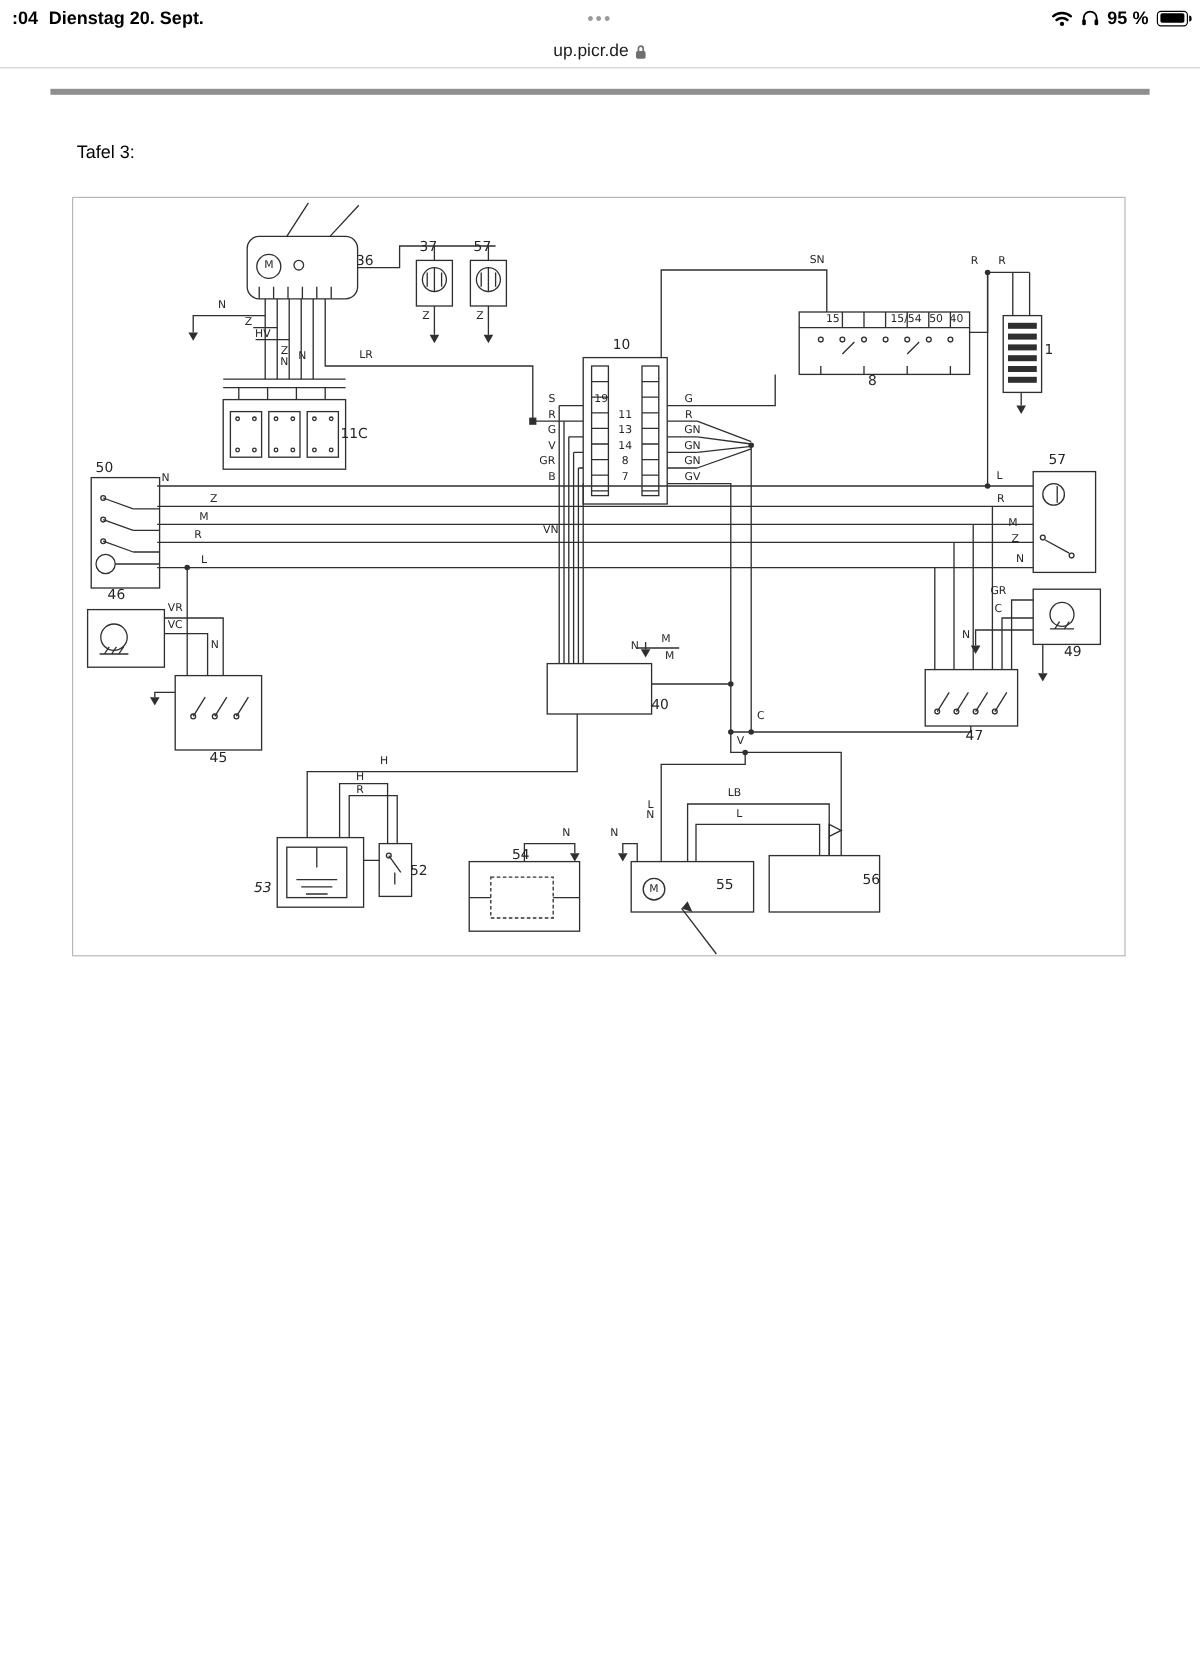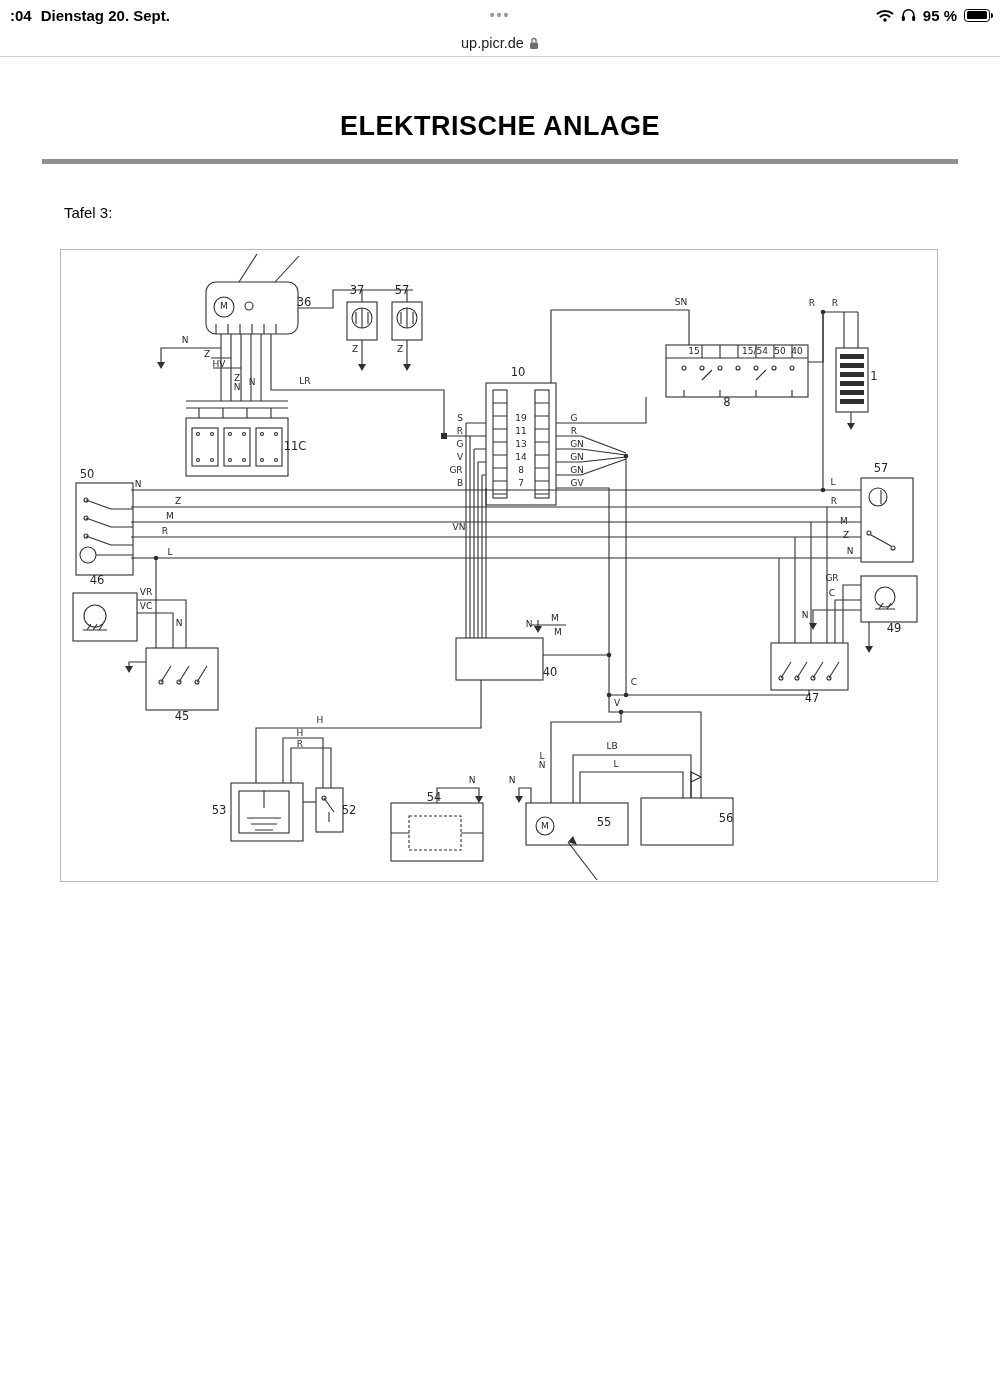--- a/index.html
+++ b/index.html
@@ -68,21 +68,20 @@
 
 <div class="urlbar">
   <span>up.picr.de</span>
   <svg width="10" height="13" viewBox="0 0 10 13">
     <rect x="1" y="5.5" width="8" height="6.5" rx="1.5" fill="#6e6e73"></rect>
     <path d="M3 5.5 V3.5 a2 2 0 0 1 4 0 V5.5" stroke="#6e6e73" stroke-width="1.4" fill="none"></path>
   </svg>
 </div>
 
 <main>
-  <h1>ELEKTRISCHE ANLAGE</h1>
   <div class="rule"></div>
   <p class="section">Tafel 3:</p>
 
   <div class="diagram">
     <svg width="878" height="633" viewBox="0 0 878 633">
       <g stroke="#2f2f2f" stroke-width="1.1" fill="none">
 
         <rect x="145" y="32" width="92" height="52" rx="10"></rect>
         <circle cx="163" cy="57" r="10"></circle>
           <circle cx="188" cy="56" r="4"></circle>
@@ -265,21 +264,21 @@
         <span class="dlbl comp" style="left: 666px; top: 152px;">8</span>
         <span class="dlbl comp" style="left: 813px; top: 126px;">1</span>
         <span class="dlbl comp" style="left: 234px; top: 196px;">11C</span>
         <span class="dlbl comp" style="left: 26px; top: 224px;">50</span>
         <span class="dlbl comp" style="left: 820px; top: 218px;">57</span>
         <span class="dlbl comp" style="left: 36px; top: 330px;">46</span>
         <span class="dlbl comp" style="left: 833px; top: 378px;">49</span>
         <span class="dlbl comp" style="left: 121px; top: 466px;">45</span>
         <span class="dlbl comp" style="left: 751px; top: 448px;">47</span>
         <span class="dlbl comp" style="left: 489px; top: 422px;">40</span>
-        <span class="dlbl comp" style="left: 158px; top: 560px;">53</span>
+        <span class="dlbl comp" style="left: 158px; top: 574px; font-style: italic;">53</span>
         <span class="dlbl comp" style="left: 288px; top: 560px;">52</span>
         <span class="dlbl comp" style="left: 373px; top: 547px;">54</span>
         <span class="dlbl comp" style="left: 543px; top: 572px;">55</span>
         <span class="dlbl comp" style="left: 665px; top: 568px;">56</span>
         <span class="dlbl wire" style="left: 163px; top: 56px;">M</span>
         <span class="dlbl wire" style="left: 124px; top: 90px;">N</span>
         <span class="dlbl wire" style="left: 146px; top: 104px;">Z</span>
         <span class="dlbl wire" style="left: 158px; top: 114px;">HV</span>
         <span class="dlbl wire vert" style="left: 176px; top: 132px;">ZN</span>
         <span class="dlbl wire" style="left: 191px; top: 132px;">N</span>
@@ -288,21 +287,21 @@
         <span class="dlbl wire vert" style="left: 339px; top: 98px;">Z</span>
         <span class="dlbl wire" style="left: 620px; top: 52px;">SN</span>
         <span class="dlbl wire" style="left: 751px; top: 53px;">R</span>
         <span class="dlbl wire" style="left: 774px; top: 53px;">R</span>
         <span class="dlbl wire" style="left: 399px; top: 168px;">S</span>
         <span class="dlbl wire" style="left: 399px; top: 181px;">R</span>
         <span class="dlbl wire" style="left: 399px; top: 194px;">G</span>
         <span class="dlbl wire" style="left: 399px; top: 207px;">V</span>
         <span class="dlbl wire" style="left: 395px; top: 220px;">GR</span>
         <span class="dlbl wire" style="left: 399px; top: 233px;">B</span>
-        <span class="dlbl wire" style="left: 460px; top: 168px;">19</span>
+        <span class="dlbl wire" style="left: 440px; top: 168px;">19</span>
         <span class="dlbl wire" style="left: 460px; top: 181px;">11</span>
         <span class="dlbl wire" style="left: 460px; top: 194px;">13</span>
         <span class="dlbl wire" style="left: 460px; top: 207px;">14</span>
         <span class="dlbl wire" style="left: 460px; top: 220px;">8</span>
         <span class="dlbl wire" style="left: 460px; top: 233px;">7</span>
         <span class="dlbl wire" style="left: 513px; top: 168px;">G</span>
         <span class="dlbl wire" style="left: 513px; top: 181px;">R</span>
         <span class="dlbl wire" style="left: 516px; top: 194px;">GN</span>
         <span class="dlbl wire" style="left: 516px; top: 207px;">GN</span>
         <span class="dlbl wire" style="left: 516px; top: 220px;">GN</span>

